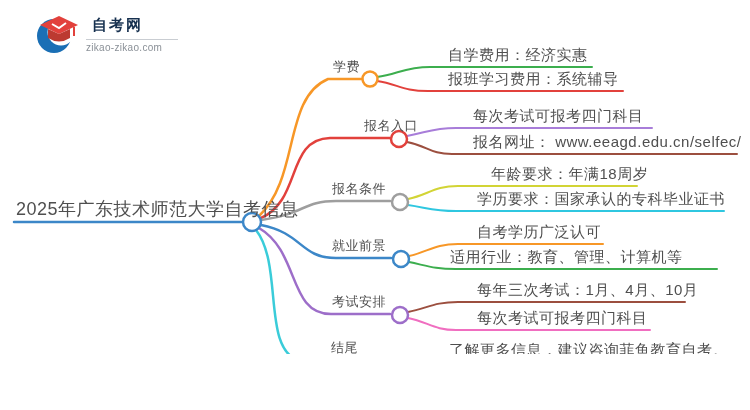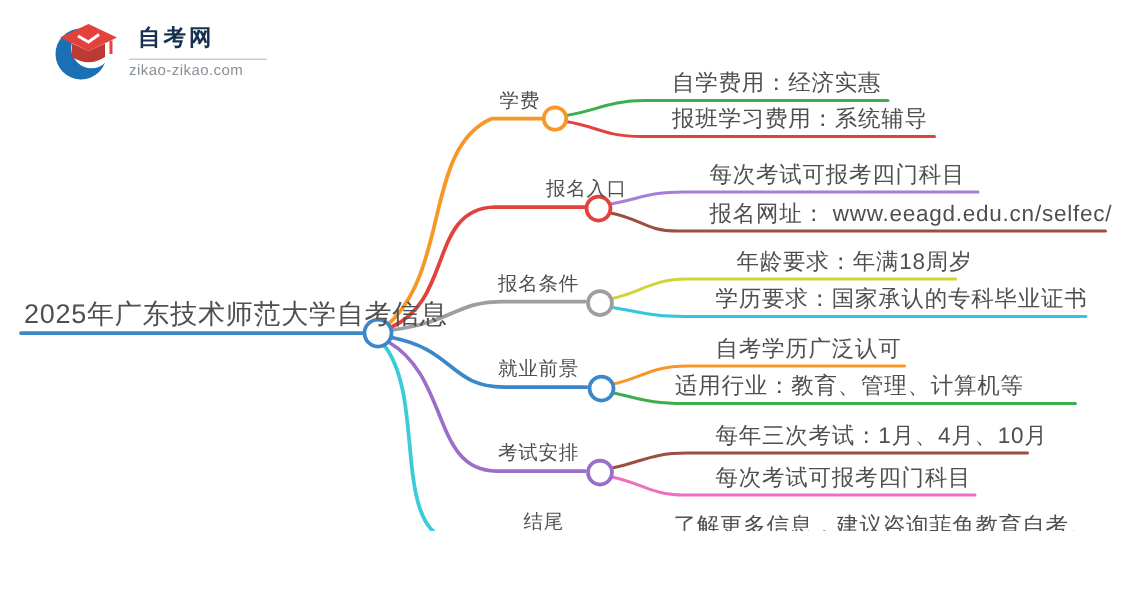--- a/index.html
+++ b/index.html
@@ -74,21 +74,21 @@
     <circle cx="370" cy="364" r="7" fill="#ffffff" stroke-width="2.5" stroke="#3accd9"></circle>
   </svg>
 
   <div class="txt root-label" style="left:16px;top:197px;">2025年广东技术师范大学自考信息</div>
 
   <div class="txt branch-label" style="left:333px;top:58px;">学费</div>
   <div class="txt branch-label" style="left:332px;top:117px;margin-left:32px;">报名入口</div>
   <div class="txt branch-label" style="left:332px;top:180px;">报名条件</div>
   <div class="txt branch-label" style="left:332px;top:237px;">就业前景</div>
   <div class="txt branch-label" style="left:332px;top:293px;">考试安排</div>
-  <div class="txt branch-label" style="left:331px;top:339px;margin-left:18px;">结尾</div>
+  <div class="txt branch-label" style="left:331px;top:339px;">结尾</div>
 
   <div class="txt child-label" style="left:448px;top:46px;">自学费用：经济实惠</div>
   <div class="txt child-label" style="left:448px;top:70px;">报班学习费用：系统辅导</div>
   <div class="txt child-label" style="left:473px;top:107px;">每次考试可报考四门科目</div>
   <div class="txt child-label" style="left:473px;top:133px;">报名网址： www.eeagd.edu.cn/selfec/</div>
   <div class="txt child-label" style="left:477px;top:165px;margin-left:14px;">年龄要求：年满18周岁</div>
   <div class="txt child-label" style="left:477px;top:190px;">学历要求：国家承认的专科毕业证书</div>
   <div class="txt child-label" style="left:477px;top:223px;">自考学历广泛认可</div>
   <div class="txt child-label" style="left:450px;top:248px;">适用行业：教育、管理、计算机等</div>
   <div class="txt child-label" style="left:477px;top:281px;">每年三次考试：1月、4月、10月</div>

